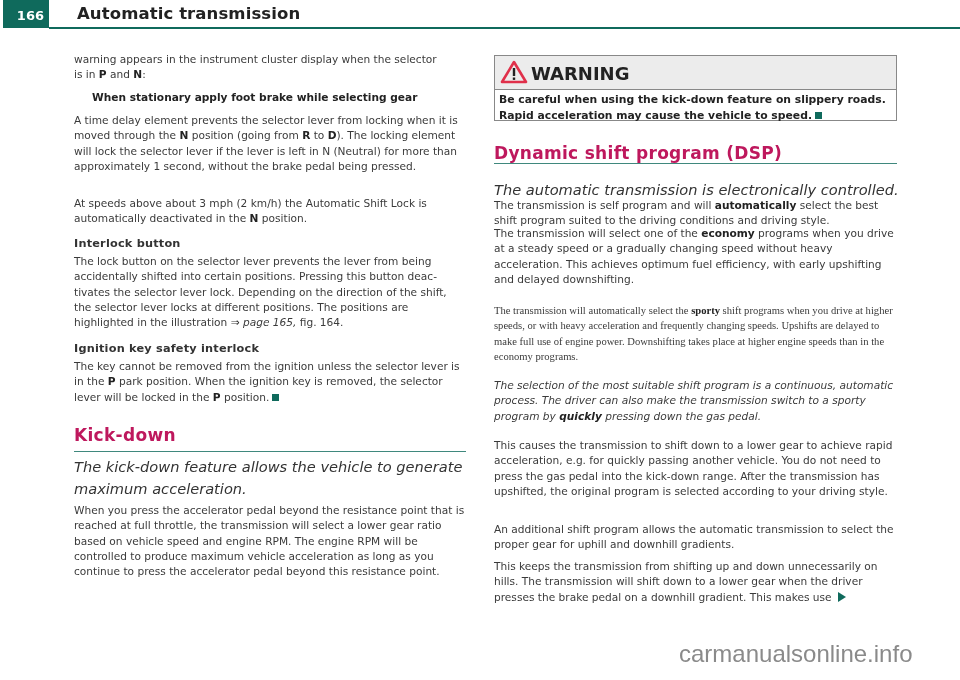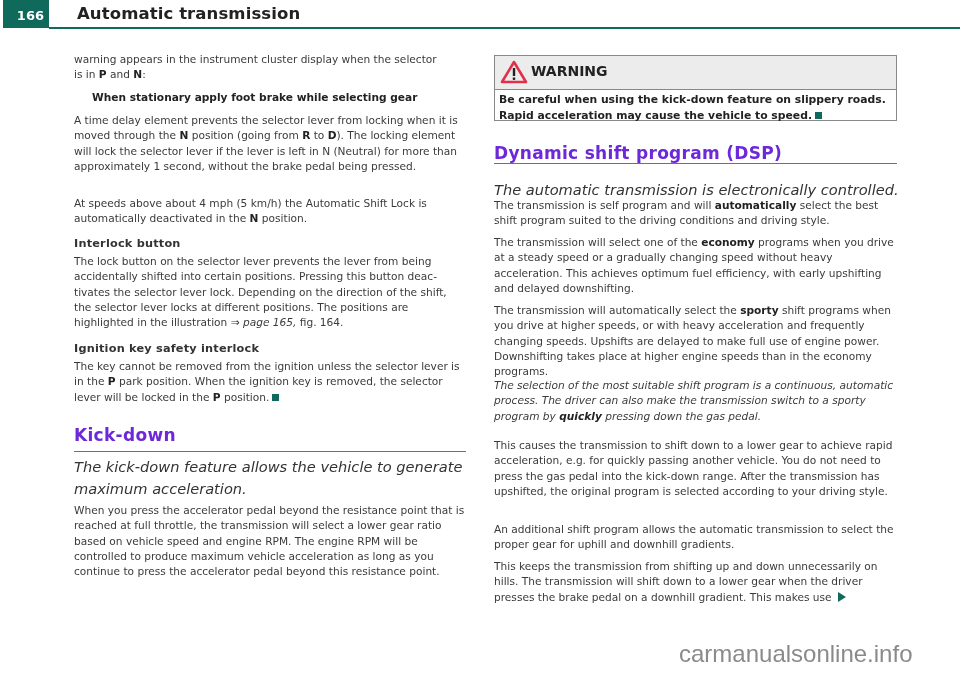--- a/index.html
+++ b/index.html
@@ -18,30 +18,30 @@
     font-family:"DejaVu Sans", sans-serif; letter-spacing:0.1px;
   }
   .header-rule { position:absolute; left:46px; top:27px; width:914px; height:2px; background:#0f6a5c; }
 
   .col { position:absolute; top:0; }
   .col-left { left:74px; width:392px; }
   .col-right { left:494px; width:410px; }
   p { margin:0; font-size:10.6px; line-height:15.3px; color:#3a3a3a; }
   b { color:#222; }
   .sub { font-weight:bold; font-size:11.3px; color:#333; letter-spacing:0.2px; }
-  .h2 { font-size:17px; font-weight:bold; color:#6d28d9; letter-spacing:0.3px; }
+  .h2 { font-size:17px; font-weight:bold; color:#be185d; letter-spacing:0.3px; }
   .h2-rule { height:1px; background:#0f6a5c; opacity:0.8; }
   .lead { font-style:italic; font-size:14.6px; line-height:22px; color:#333; }
   .end-mark { display:inline-block; width:7px; height:7px; background:#0f6a5c; vertical-align:0px; margin-left:3px; }
   .abs { position:absolute; }
 
   .warn-box { position:absolute; left:494px; top:55px; width:403px; height:66px; border:1px solid #888; box-sizing:border-box; }
   .warn-head { height:33px; background:#ececec; border-bottom:1px solid #888; position:relative; }
   .warn-icon { position:absolute; left:5px; top:4px; }
-  .warn-title { position:absolute; left:36px; top:7px; font-size:14px; font-weight:bold; color:#222; }
+  .warn-title { position:absolute; left:36px; top:7px; font-size:18px; font-weight:bold; color:#222; }
   .warn-body { padding:2px 4px 0 4px; font-size:10.8px; line-height:15.5px; font-weight:bold; color:#222; }
   .next-arrow { display:inline-block; width:0; height:0; border-left:8px solid #0f6a5c; border-top:5px solid transparent; border-bottom:5px solid transparent; margin-left:6px; vertical-align:-1px; }
   .watermark { position:absolute; left:679px; top:640px; font-family:"Liberation Sans", sans-serif; font-size:24px; color:#8a8a8a; }
 </style>
 </head>
 <body>
 
 <div class="header">
   <div class="page-num">166</div>
   <div class="header-title">Automatic transmission</div>
@@ -53,21 +53,21 @@
     <span>warning appears in the instrument cluster display when the selector</span><br>
     <span>is in </span><b>P</b><span> and </span><b>N</b><span>:</span>
   </p>
   <p class="abs" style="top:90px;left:18px;font-weight:bold;color:#222;">When stationary apply foot brake while selecting gear</p>
 
   <p class="abs" style="top:113px;width:392px;">
     <span>A time delay element prevents the selector lever from locking when it is moved through the </span><b>N</b><span> position (going from </span><b>R</b><span> to </span><b>D</b><span>). The locking element will lock the selector lever if the lever is left in N (Neutral) for more than approximately 1 second, without the brake pedal being pressed.</span>
   </p>
 
   <p class="abs" style="top:196px;width:392px;">
-    <span>At speeds above about 4 mph (5 km/h) the Automatic Shift Lock is automatically deactivated in the </span><b>N</b><span> position.</span>
+    <span>At speeds above about 3 mph (2 km/h) the Automatic Shift Lock is automatically deactivated in the </span><b>N</b><span> position.</span>
   </p>
 
   <div class="abs sub" style="top:237px;">Interlock button</div>
   <p class="abs" style="top:254px;width:392px;">
     <span>The lock button on the selector lever prevents the lever from being accidentally shifted into certain positions. Pressing this button deac­tivates the selector lever lock. Depending on the direction of the shift, the selector lever locks at different positions. The positions are highlighted in the illustration </span><span>⇒</span> <i>page 165,</i><span> fig. 164.</span>
   </p>
 
   <div class="abs sub" style="top:342px;">Ignition key safety interlock</div>
   <p class="abs" style="top:359px;width:392px;">
     <span>The key cannot be removed from the ignition unless the selector lever is in the </span><b>P</b><span> park position. When the ignition key is removed, the selector lever will be locked in the </span><b>P</b><span> position.</span><span class="end-mark"></span>
@@ -97,24 +97,24 @@
 </div>
 
 <div class="col col-right">
   <div class="abs h2" style="top:143px;">Dynamic shift program (DSP)</div>
   <div class="abs h2-rule" style="top:163px;width:403px;"></div>
   <p class="abs lead" style="top:167px;width:410px;margin-top:12px;">The automatic transmission is electronically controlled.</p>
 
   <p class="abs" style="top:198px;width:400px;">
     <span>The transmission is self program and will </span><b>automatically</b><span> select the best shift program suited to the driving conditions and driving style.</span>
   </p>
-  <p class="abs" style="top:235px;width:400px;">
+  <p class="abs" style="top:226px;width:400px;">
     <span>The transmission will select one of the </span><b>economy</b><span> programs when you drive at a steady speed or a gradually changing speed without heavy acceleration. This achieves optimum fuel efficiency, with early upshifting and delayed downshifting.</span>
   </p>
-  <p class="abs" style="top:303px;width:400px;">
+  <p class="abs" style="top:303px;width:400px;font-family:Liberation Serif, serif;">
     <span>The transmission will automatically select the </span><b>sporty</b><span> shift programs when you drive at higher speeds, or with heavy acceleration and frequently changing speeds. Upshifts are delayed to make full use of engine power. Downshifting takes place at higher engine speeds than in the economy programs.</span>
   </p>
   <p class="abs" style="top:378px;width:400px;font-style:italic;">
     <span>The selection of the most suitable shift program is a continuous, automatic process. The driver can also make the transmission switch to a sporty program by </span><b>quickly</b><span> pressing down the gas pedal.</span>
   </p>
   <p class="abs" style="top:438px;width:400px;">This causes the transmission to shift down to a lower gear to achieve rapid acceleration, e.g. for quickly passing another vehicle. You do not need to press the gas pedal into the kick-down range. After the transmission has upshifted, the original program is selected according to your driving style.</p>
   <p class="abs" style="top:522px;width:400px;">An additional shift program allows the automatic transmission to select the proper gear for uphill and downhill gradients.</p>
   <p class="abs" style="top:559px;width:400px;">
     <span>This keeps the transmission from shifting up and down unnecessarily on hills. The transmission will shift down to a lower gear when the driver presses the brake pedal on a downhill gradient. This makes use</span><span class="next-arrow"></span>
   </p>

